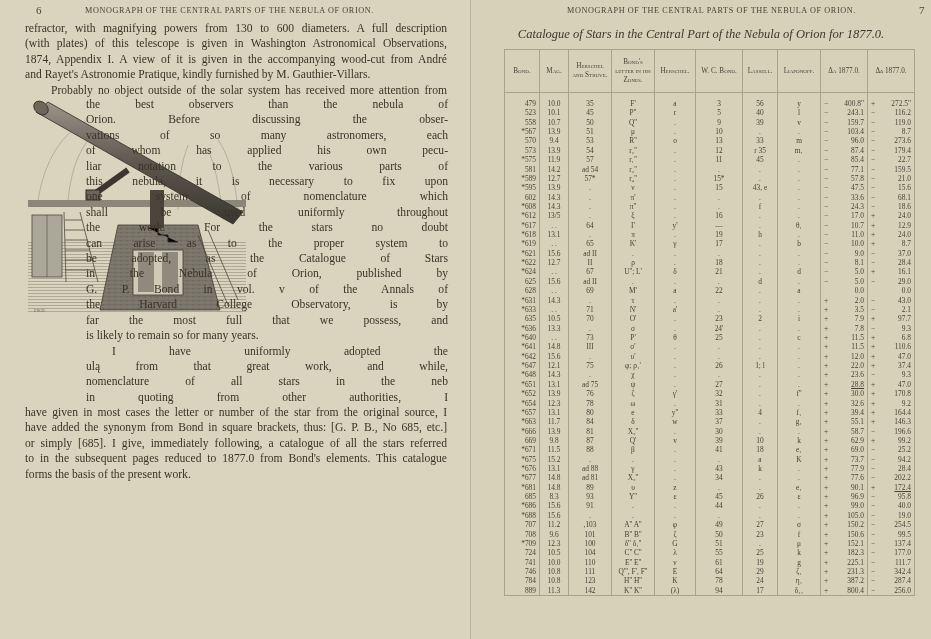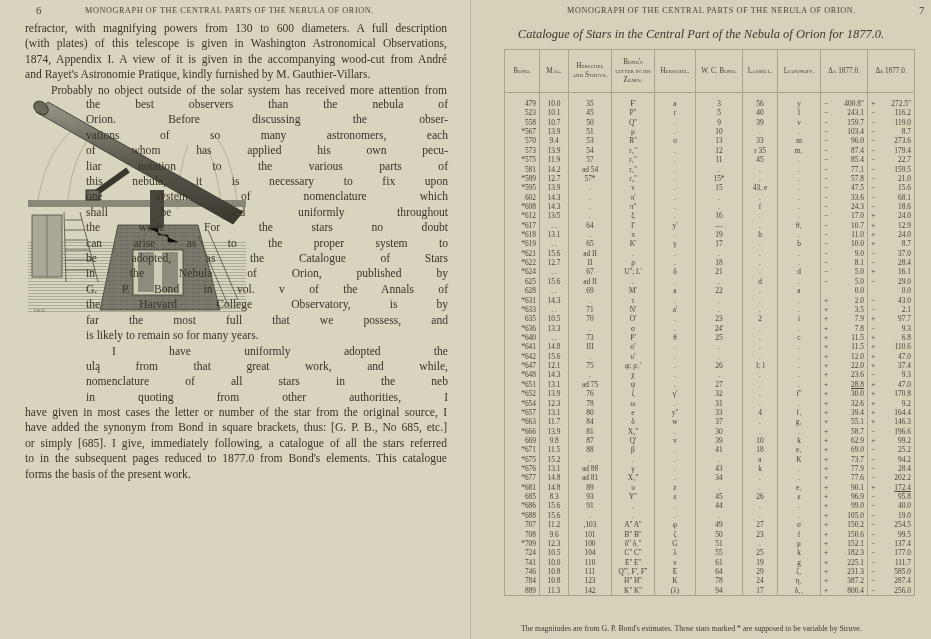--- a/index.html
+++ b/index.html
@@ -869,21 +869,21 @@
             <td>10.8</td>
             <td>111</td>
             <td>Q''', F', F''</td>
             <td>E</td>
             <td>64</td>
             <td>29</td>
             <td>ζ₁</td>
             <td class="sign" style="border-right: none;">+</td>
             <td class="r" style="border-left: none;">231.3</td>
             <td class="sign" style="border-right: none;">−</td>
-            <td class="r" style="border-left: none;">585.0</td>
+            <td class="r" style="border-left: none;">342.4</td>
           </tr>
           <tr>
             <td class="r">784</td>
             <td>10.8</td>
             <td>123</td>
             <td>H'' H''</td>
             <td>K</td>
             <td>78</td>
             <td>24</td>
             <td>η₁</td>
@@ -902,15 +902,14 @@
             <td>17</td>
             <td>δ₁₁</td>
             <td class="sign" style="border-right: none;">+</td>
             <td class="r" style="border-left: none;">800.4</td>
             <td class="sign" style="border-right: none;">−</td>
             <td class="r" style="border-left: none;">256.0</td>
           </tr>
         </tbody>
     </table>
 
-    <div class="foot">The magnitudes are from G. P. Bond's estimates.  Those stars marked * are supposed to be variable by Struve.</div>
   </div>
 </div>
 
 </body></html>

